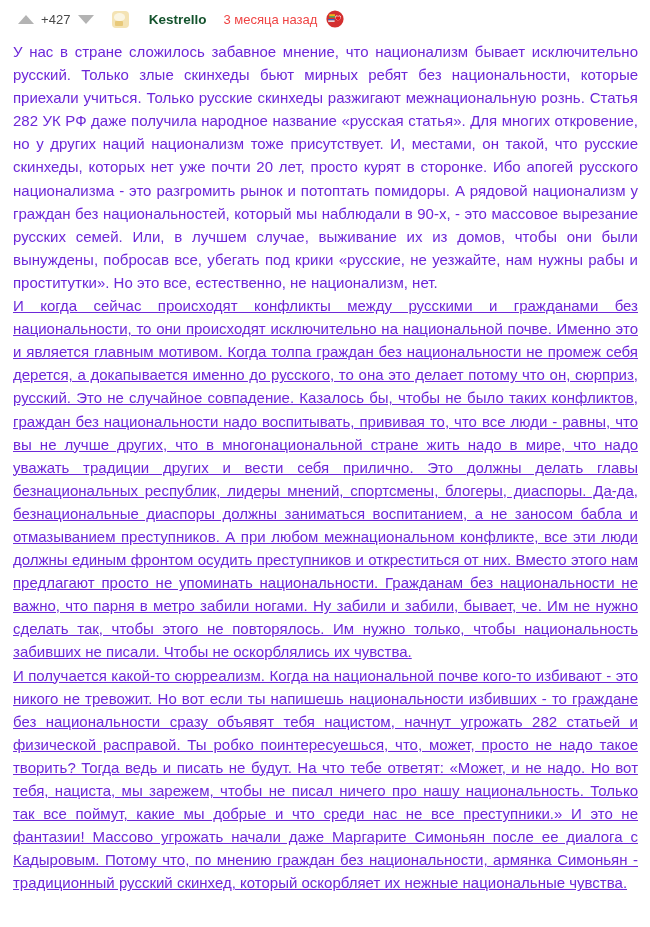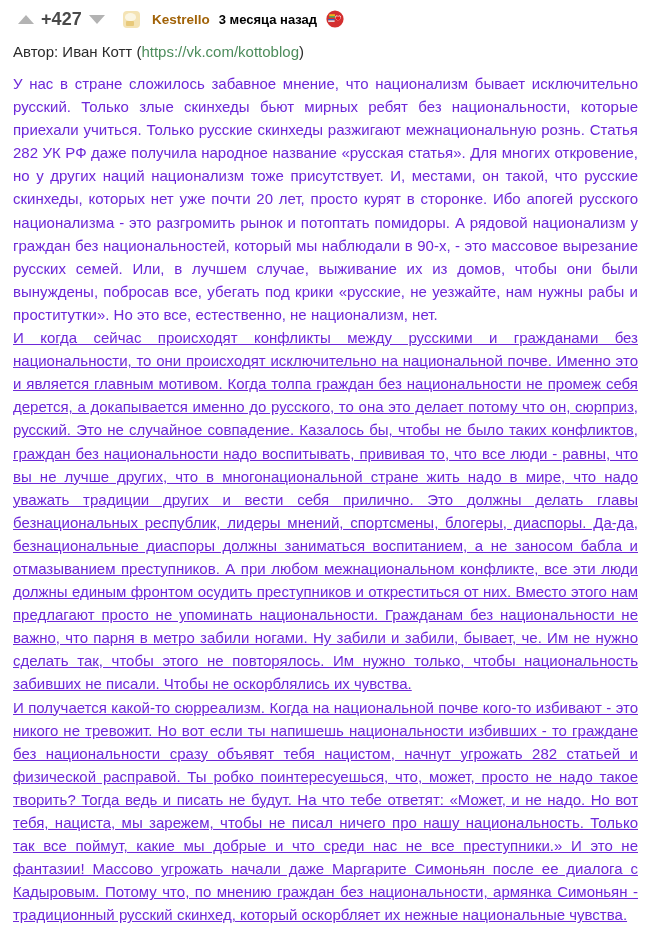--- a/index.html
+++ b/index.html
@@ -46,22 +46,22 @@
     border-right: 8px solid transparent;
     border-bottom: 9px solid #b3b3b3;
   }
   .arrow-down {
     border-left: 8px solid transparent;
     border-right: 8px solid transparent;
     border-top: 9px solid #b3b3b3;
   }
 
   .score {
-    font-size: 18px;
-    font-weight: bold;
+    font-size: 13px;
+    font-weight: normal;
     color: #4a4a4a;
     letter-spacing: 0.1px;
     white-space: nowrap;
   }
 
   .avatar {
     width: 17px;
     height: 17px;
     margin-left: 18px;
     border-radius: 4px;
@@ -85,34 +85,33 @@
     position: absolute;
     left: 3px;
     bottom: 2px;
     width: 8px;
     height: 5px;
     background: #e8c97a;
     border-radius: 1px;
   }
 
   .username {
-    margin-left: 12px;
+    margin-left: 20px;
     font-size: 13.5px;
     font-weight: bold;
-    color: #a16207;
+    color: #14532d;
     white-space: nowrap;
     cursor: pointer;
   }
 
   .timestamp {
-    margin-left: 9px;
+    margin-left: 17px;
     font-size: 13px;
-    color: #000000;
+    color: #ef4444;
     white-space: nowrap;
-    font-weight: bold;
   }
 
   .badge {
     margin-left: 9px;
     width: 18px;
     height: 18px;
     flex: none;
     display: block;
   }
 
@@ -172,21 +171,20 @@
       <path d="M2.2 9.0 L8.6 9.0 L8.6 10.4 L2.2 10.4 Z" fill="#2f63c4"></path>
       <path d="M2.2 10.4 L8.6 10.4 L8.6 11.9 L2.2 11.9 Z" fill="#e8e8e8"></path>
       <path d="M12.1 6.1 c1.0 -1.1 2.9 -0.4 2.9 1.1 c0 1.5 -1.8 3.0 -2.9 3.9 c-1.1 -0.9 -2.9 -2.4 -2.9 -3.9 c0 -1.5 1.9 -2.2 2.9 -1.1 z" fill="#ffffff"></path>
       <path d="M12.1 6.7 c0.85 -0.95 2.45 -0.35 2.45 0.95 c0 1.25 -1.55 2.55 -2.45 3.3 c-0.9 -0.75 -2.45 -2.05 -2.45 -3.3 c0 -1.3 1.6 -1.9 2.45 -0.95 z" fill="#e02020"></path>
     </svg>
 
   </div>
 
   <div class="post-body">
 
-    <p class="byline"><span>Автор: Иван Котт (</span><span class="link">https://vk.com/kottoblog</span><span>)</span></p>
 
     <p class="para">У нас в стране сложилось забавное мнение, что национализм бывает исключительно русский. Только злые скинхеды бьют мирных ребят без национальности, которые приехали учиться. Только русские скинхеды разжигают межнациональную рознь. Статья 282 УК РФ даже получила народное название «русская статья». Для многих откровение, но у других наций национализм тоже присутствует. И, местами, он такой, что русские скинхеды, которых нет уже почти 20 лет, просто курят в сторонке. Ибо апогей русского национализма - это разгромить рынок и потоптать помидоры. А рядовой национализм у граждан без национальностей, который мы наблюдали в 90-х, - это массовое вырезание русских семей. Или, в лучшем случае, выживание их из домов, чтобы они были вынуждены, побросав все, убегать под крики «русские, не уезжайте, нам нужны рабы и проститутки». Но это все, естественно, не национализм, нет.</p>
     <p class="para">И когда сейчас происходят конфликты между русскими и гражданами без национальности, то они происходят исключительно на национальной почве. Именно это и является главным мотивом. Когда толпа граждан без национальности не промеж себя дерется, а докапывается именно до русского, то она это делает потому что он, сюрприз, русский. Это не случайное совпадение. Казалось бы, чтобы не было таких конфликтов, граждан без национальности надо воспитывать, прививая то, что все люди - равны, что вы не лучше других, что в многонациональной стране жить надо в мире, что надо уважать традиции других и вести себя прилично. Это должны делать главы безнациональных республик, лидеры мнений, спортсмены, блогеры, диаспоры. Да-да, безнациональные диаспоры должны заниматься воспитанием, а не заносом бабла и отмазыванием преступников. А при любом межнациональном конфликте, все эти люди должны единым фронтом осудить преступников и откреститься от них. Вместо этого нам предлагают просто не упоминать национальности. Гражданам без национальности не важно, что парня в метро забили ногами. Ну забили и забили, бывает, че. Им не нужно сделать так, чтобы этого не повторялось. Им нужно только, чтобы национальность забивших не писали. Чтобы не оскорблялись их чувства.</p>
     <p class="para">И получается какой-то сюрреализм. Когда на национальной почве кого-то избивают - это никого не тревожит. Но вот если ты напишешь национальности избивших - то граждане без национальности сразу объявят тебя нацистом, начнут угрожать 282 статьей и физической расправой. Ты робко поинтересуешься, что, может, просто не надо такое творить? Тогда ведь и писать не будут. На что тебе ответят: «Может, и не надо. Но вот тебя, нациста, мы зарежем, чтобы не писал ничего про нашу национальность. Только так все поймут, какие мы добрые и что среди нас не все преступники.» И это не фантазии! Массово угрожать начали даже Маргарите Симоньян после ее диалога с Кадыровым. Потому что, по мнению граждан без национальности, армянка Симоньян - традиционный русский скинхед, который оскорбляет их нежные национальные чувства.</p>
 
   </div>
 
 </div>
 
 </body></html>

